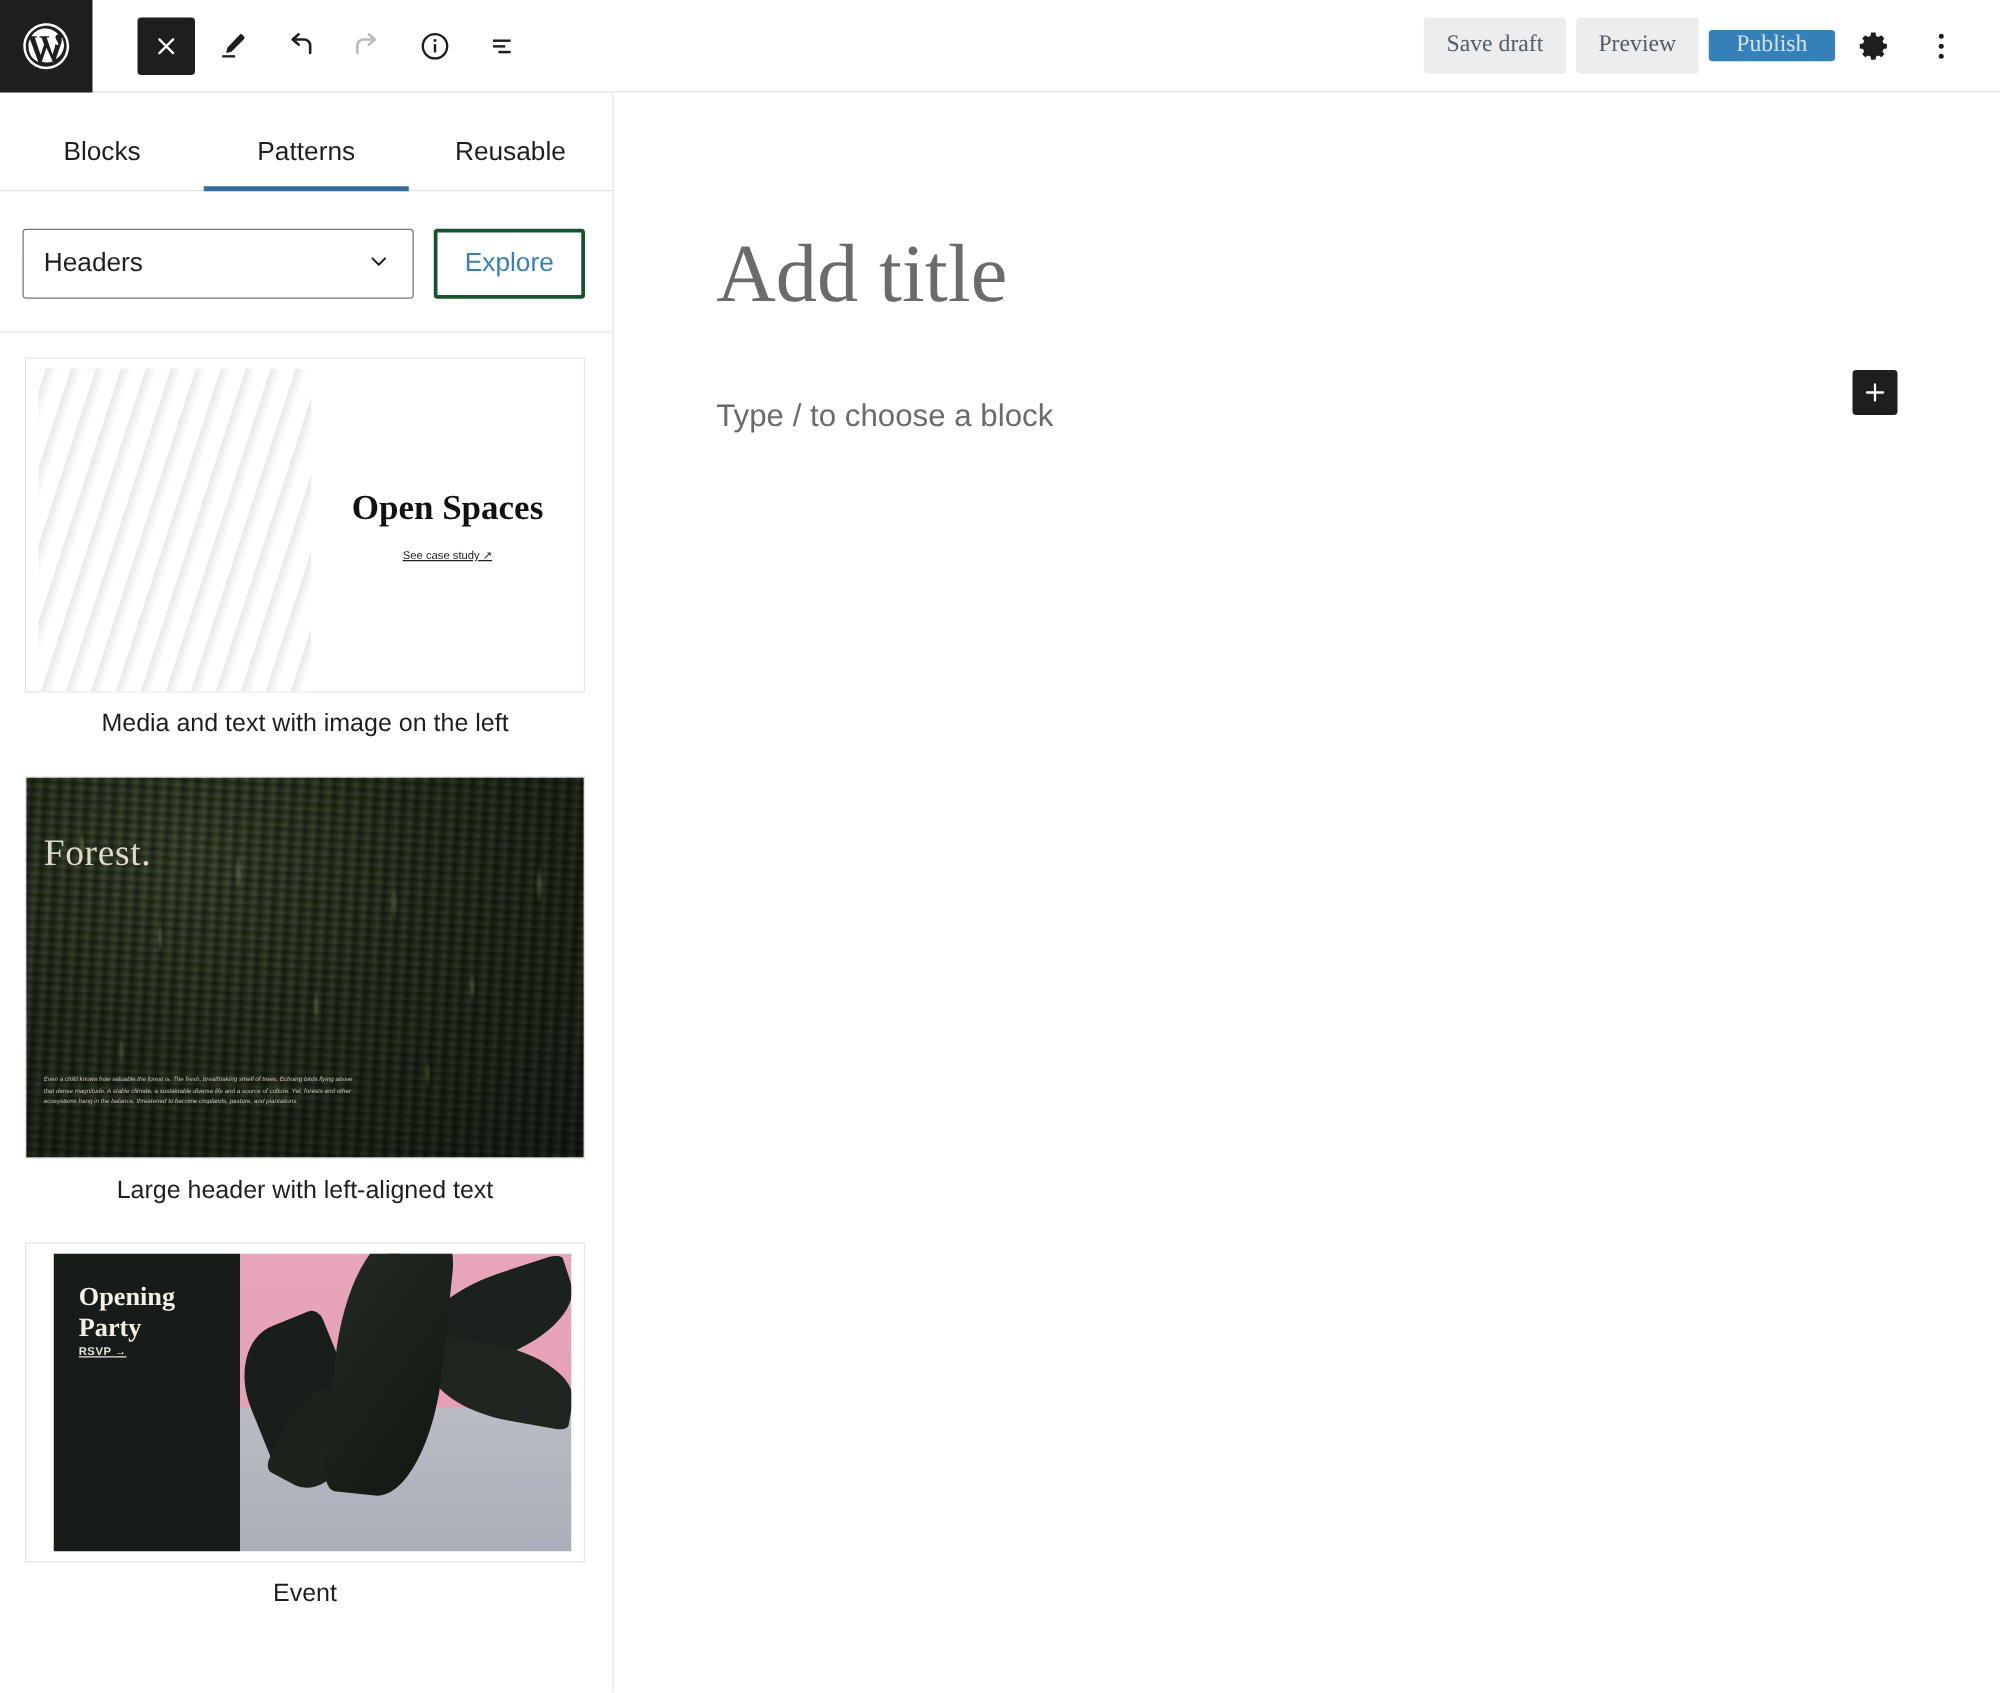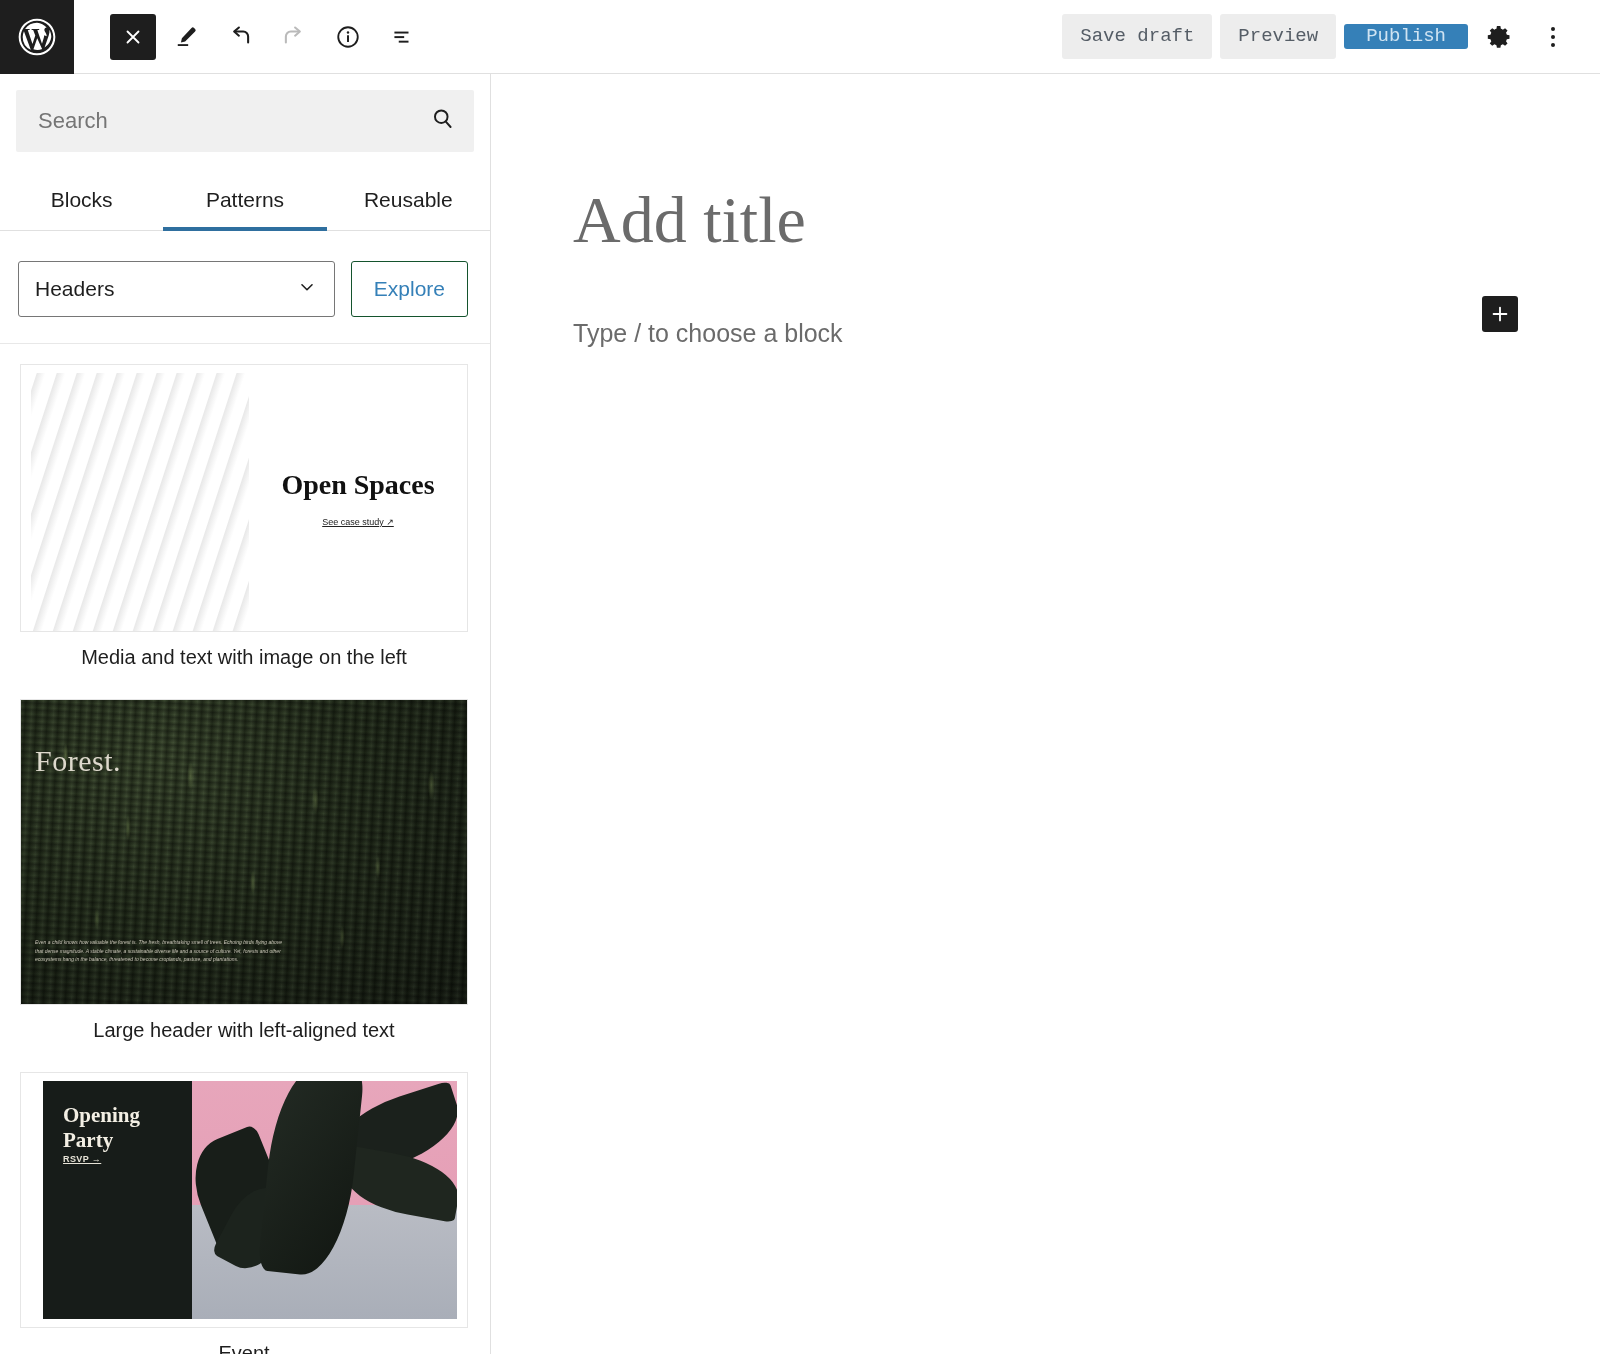--- a/index.html
+++ b/index.html
@@ -36,21 +36,21 @@
   }
   .tool-btn.dark { background: #1e1e1e; border-radius: 3px; width: 46px; height: 46px; }
   .tool-btn.disabled { opacity: 0.3; }
 
   .header-right {
     margin-left: auto;
     display: flex; align-items: center; gap: 8px;
     padding-right: 24px;
   }
   .hbtn {
-    font-family: Liberation Mono, monospace;
+    font-family: Liberation Serif, serif;
     font-size: 19px;
     padding: 11px 18px;
     border: none; border-radius: 3px;
     cursor: pointer; line-height: 1.2;
     white-space: nowrap;
     text-align: right;
   }
   .hbtn.secondary { background: #ededed; color: #555d66; }
   .hbtn.primary { background: #3580b8; color: #cfe3f2; padding: 1px 22px; }
   .icon-btn {
@@ -117,21 +117,21 @@
     border: 1px solid #767676; border-radius: 3px;
     display: flex; align-items: center;
     padding: 0 16px;
     background: #fff; cursor: pointer;
   }
   .select-box span.label { font-size: 21px; color: #1e1e1e; }
   .select-box .chev { margin-left: auto; }
   .explore-btn {
     height: 56px;
     padding: 0 22px;
-    border: 1px solid #14532d; border-radius: 3px;
+    border: 3px solid #14532d; border-radius: 3px;
     background: #fff; color: #3580b8;
     font-size: 21px; font-family: "Liberation Sans", sans-serif;
     cursor: pointer;
   }
 
   .pattern-list { flex: 1; overflow: hidden; padding: 0 0 0 0; }
   .pattern-item { padding: 20px 22px 0 20px; }
   .pattern-thumb {
     border: 1px solid #e6e6e6;
     background: #fff;
@@ -326,31 +326,20 @@
             <i></i>
           </span>
       </button>
     </div>
   </div>
 
   <div class="body">
 
     <div class="sidebar">
 
-      <div class="search-wrap">
-        <div class="search-field">
-          <input type="text" placeholder="Search" style="">
-          <span>
-            <svg width="26" height="26" viewBox="0 0 24 24" aria-hidden="true">
-              <circle cx="10.4" cy="9.9" r="5.8" fill="none" stroke="#1e1e1e" stroke-width="1.8"></circle>
-              <path d="M14.6 14.4 19 19.4" stroke="#1e1e1e" stroke-width="1.8" stroke-linecap="round" fill="none"></path>
-            </svg>
-          </span>
-        </div>
-      </div>
 
       <div class="tabs">
         <button class="tab">Blocks</button>
         <button class="tab active">Patterns</button>
         <button class="tab">Reusable</button>
       </div>
 
       <div class="filter-row">
         <div class="select-box">
           <span class="label">Headers</span>

